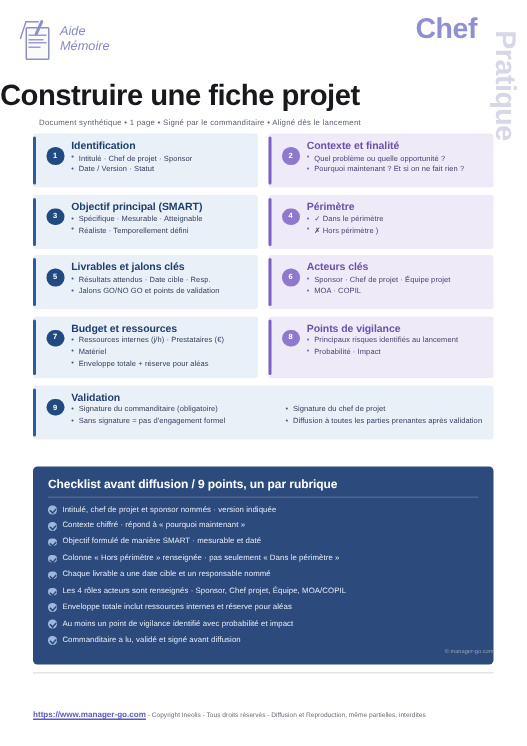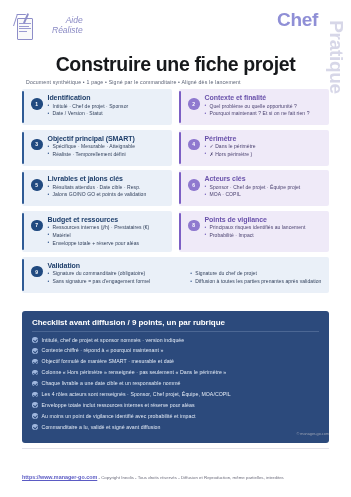--- a/index.html
+++ b/index.html
@@ -6,21 +6,21 @@
   html,body { width:351px; height:497px; }
   body {
     font-family:"Liberation Sans", sans-serif;
     background:#ffffff;
     position:relative;
     overflow:hidden;
   }
   .page { position:relative; width:351px; height:497px; background:#fff; }
 
   
-  .logo-wrap { position:absolute; left:14px; top:14px; display:flex; align-items:flex-start; gap:16px;text-align:right; }
+  .logo-wrap { position:absolute; left:14px; top:14px; display:flex; align-items:flex-start; gap:4px; }
   .logo-doc { position:relative; width:22px; height:28px; }
   .doc-sheet {
     position:absolute; left:3px; top:4px; width:16px; height:22px;
     background:#fafafa; border:1.1px solid #8e8ec9;
     border-radius:1px;
   }
   .doc-lines { position:absolute; left:5px; top:9px; width:12px; }
   .doc-lines i { display:block; height:1px; background:#9b9bd1; margin-bottom:1.6px; }
   .doc-lines i:nth-child(2){ width:80%; }
   .doc-lines i:nth-child(4){ width:70%; }
@@ -39,21 +39,21 @@
 
   .fiche { position:absolute; right:33px; top:9px; font-size:19px; font-weight:bold; color:#8f8fd6; letter-spacing:-0.3px; }
   .pratique {
     position:absolute; right:-22px; top:46px;
     font-size:19px; font-weight:bold; color:#d7d7e8;
     transform:rotate(90deg); transform-origin:center;
     letter-spacing:-0.3px;
   }
 
   .title {
-    position:absolute; left:0; right:0; top:53px; text-align:center;
+    position:absolute; left:0; right:0; top:53px; 
     font-size:19.5px; font-weight:bold; color:#17191c; letter-spacing:-0.35px;
   }
   .subtitle {
     position:absolute; left:26px; top:79px;
     font-size:5.2px; color:#5b6275; letter-spacing:0.18px;
   }
 
   
   .grid {
     position:absolute; left:22px; top:89px; width:307px;
@@ -157,21 +157,21 @@
           <i></i>
           <i></i>
           <i></i>
           <i></i>
         </div>
       <div class="doc-clip"></div>
       <div class="doc-pen"></div>
     </div>
     <div class="logo-text">
       <div class="l1">Aide</div>
-      <div class="l2">Réaliste</div>
+      <div class="l2">Mémoire</div>
     </div>
   </div>
 
   <div class="fiche">Chef</div>
   <div class="pratique">Pratique</div>
 
   <div class="title">Construire une fiche projet</div>
   <div class="subtitle">Document synthétique  •  1 page  •  Signé par le commanditaire  •  Aligné dès le lancement</div>
 
   <div class="grid">

